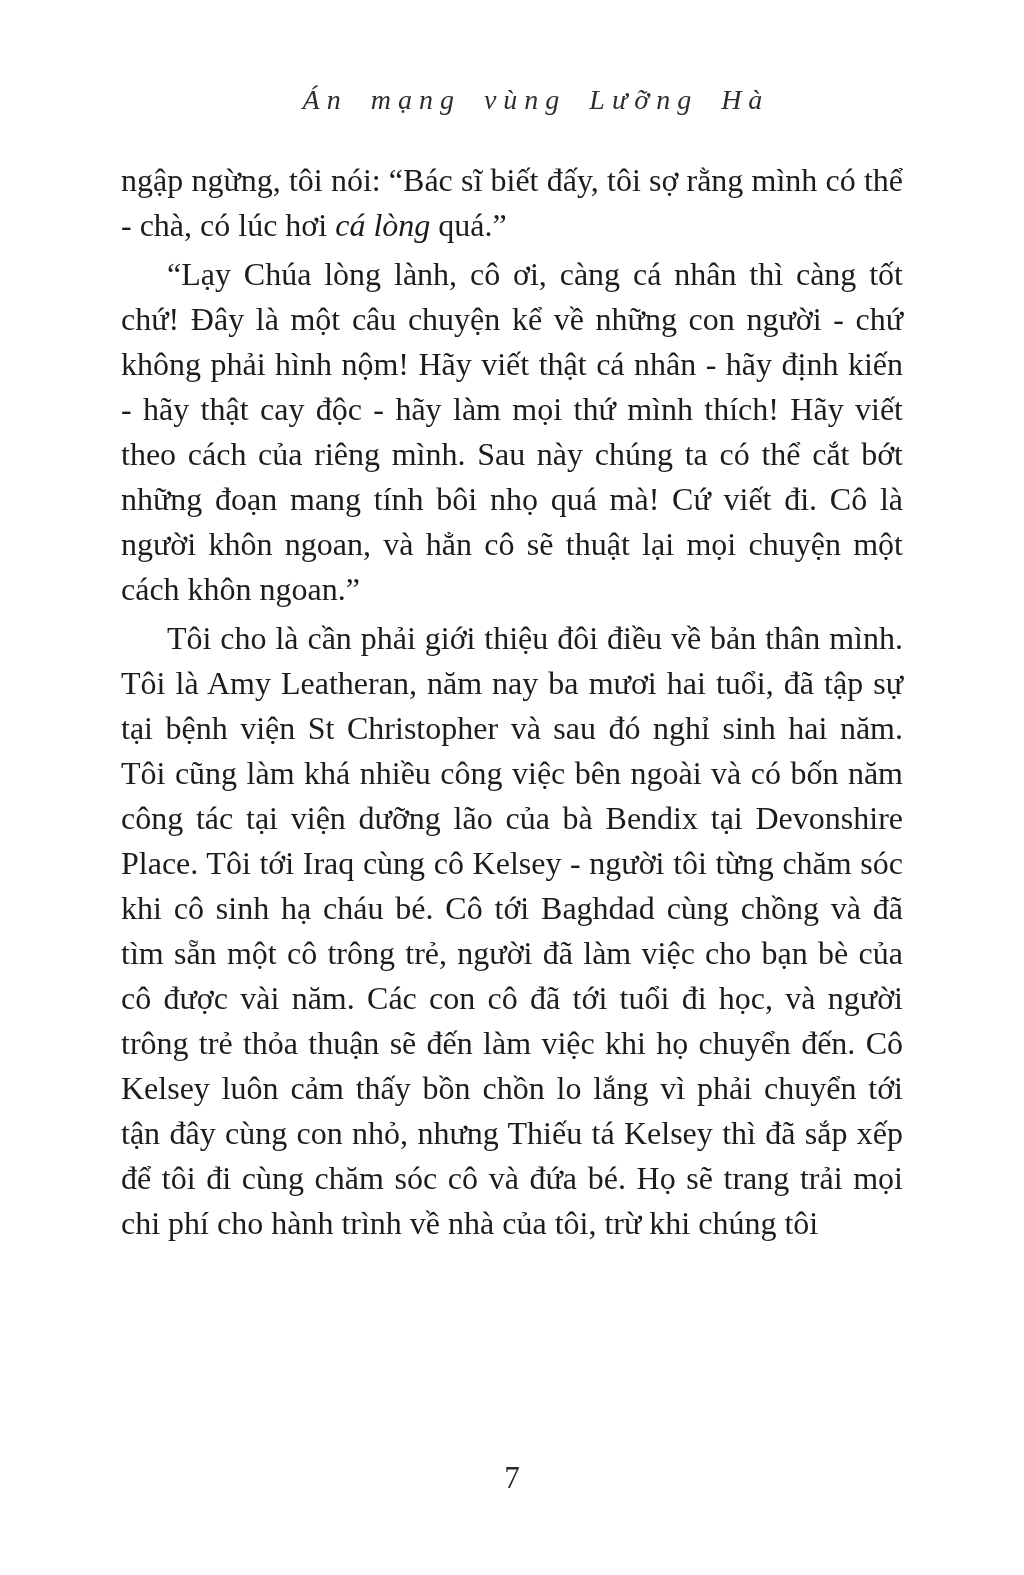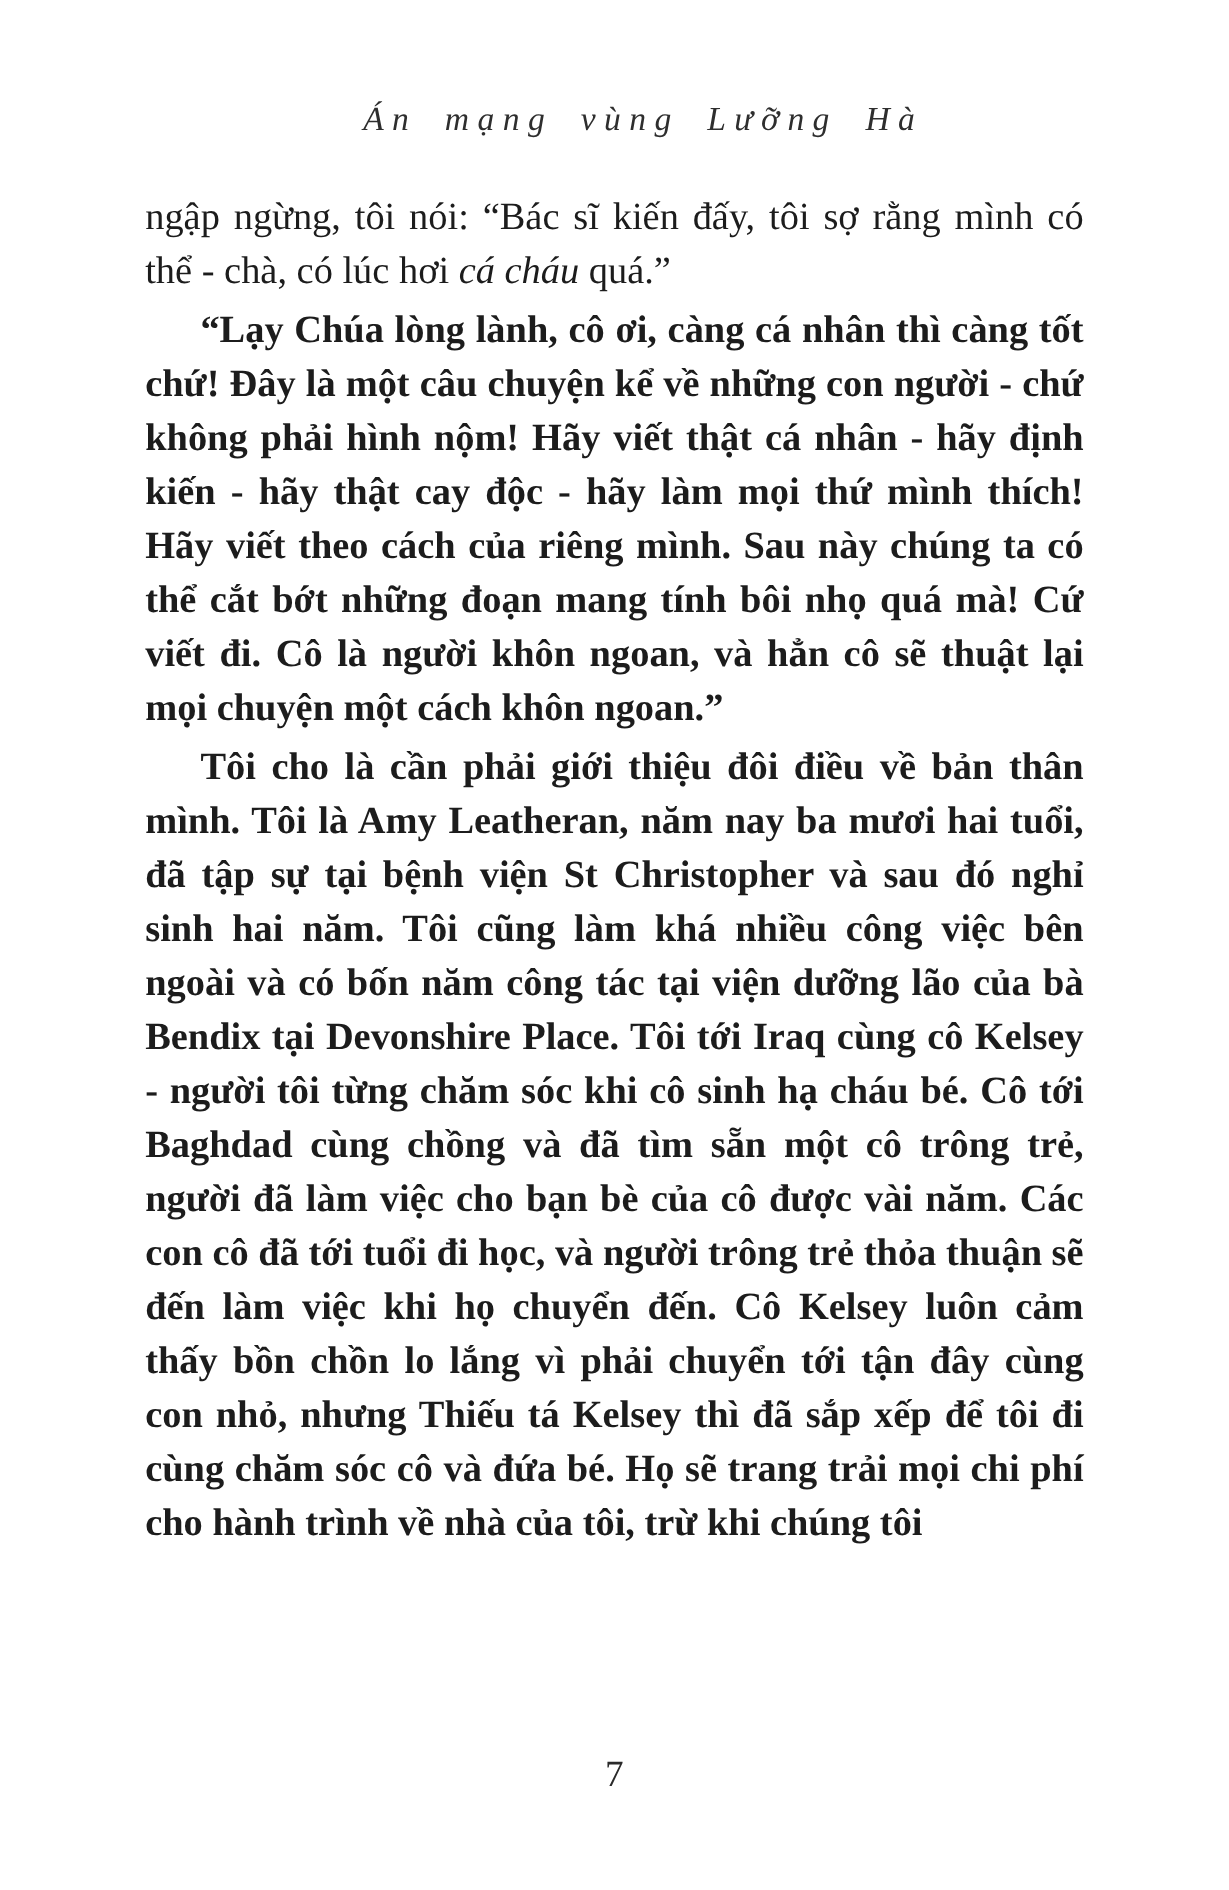--- a/index.html
+++ b/index.html
@@ -41,21 +41,20 @@
     color: #1c1c1c;
   }
   .text-block p {
     margin: 0;
   }
   .text-block p + p {
     margin-top: 4px;
   }
   .text-block p.indent {
     text-indent: 46px;
-    font-weight: bold;
   }
   .italic {
     font-style: italic;
   }
   .page-number {
     position: absolute;
     top: 1460px;
     left: 0;
     width: 100%;
     text-align: center;
@@ -65,21 +64,21 @@
 </style>
 </head>
 <body>
 
 <div class="page">
 
   <div class="running-header">Án mạng vùng Lưỡng Hà</div>
 
   <div class="text-block">
 
-    <p><span>ngập ngừng, tôi nói: “Bác sĩ kiến đấy, tôi sợ rằng mình có thể - chà, có lúc hơi </span><span class="italic">cá cháu</span><span> quá.”</span></p>
+    <p><span>ngập ngừng, tôi nói: “Bác sĩ biết đấy, tôi sợ rằng mình có thể - chà, có lúc hơi </span><span class="italic">cá lòng</span><span> quá.”</span></p>
 
     <p class="indent">“Lạy Chúa lòng lành, cô ơi, càng cá nhân thì càng tốt chứ! Đây là một câu chuyện kể về những con người - chứ không phải hình nộm! Hãy viết thật cá nhân - hãy định kiến - hãy thật cay độc - hãy làm mọi thứ mình thích! Hãy viết theo cách của riêng mình. Sau này chúng ta có thể cắt bớt những đoạn mang tính bôi nhọ quá mà! Cứ viết đi. Cô là người khôn ngoan, và hẳn cô sẽ thuật lại mọi chuyện một cách khôn ngoan.”</p>
 
 
 
     <p class="indent">Tôi cho là cần phải giới thiệu đôi điều về bản thân mình. Tôi là Amy Leatheran, năm nay ba mươi hai tuổi, đã tập sự tại bệnh viện St Christopher và sau đó nghỉ sinh hai năm. Tôi cũng làm khá nhiều công việc bên ngoài và có bốn năm công tác tại viện dưỡng lão của bà Bendix tại Devonshire Place. Tôi tới Iraq cùng cô Kelsey - người tôi từng chăm sóc khi cô sinh hạ cháu bé. Cô tới Baghdad cùng chồng và đã tìm sẵn một cô trông trẻ, người đã làm việc cho bạn bè của cô được vài năm. Các con cô đã tới tuổi đi học, và người trông trẻ thỏa thuận sẽ đến làm việc khi họ chuyển đến. Cô Kelsey luôn cảm thấy bồn chồn lo lắng vì phải chuyển tới tận đây cùng con nhỏ, nhưng Thiếu tá Kelsey thì đã sắp xếp để tôi đi cùng chăm sóc cô và đứa bé. Họ sẽ trang trải mọi chi phí cho hành trình về nhà của tôi, trừ khi chúng tôi</p>
 
   </div>
 
   <div class="page-number">7</div>

